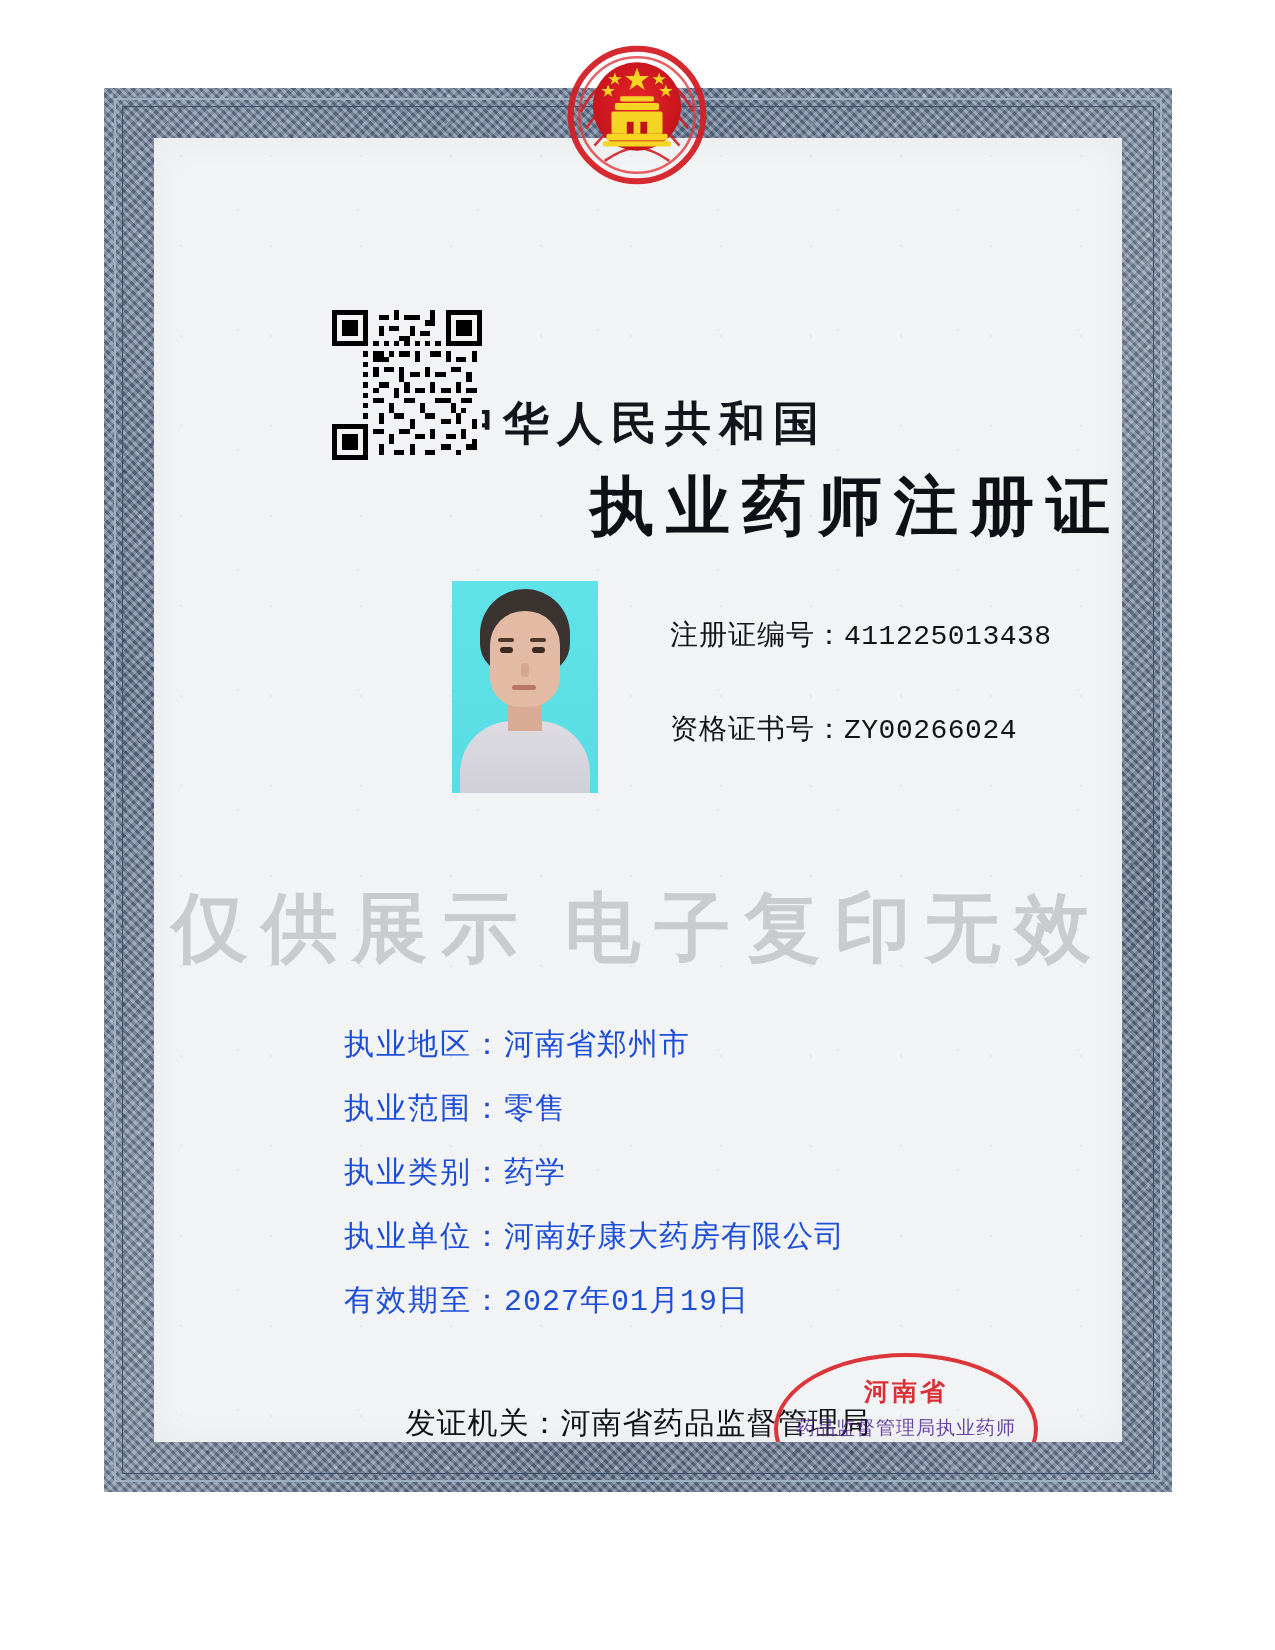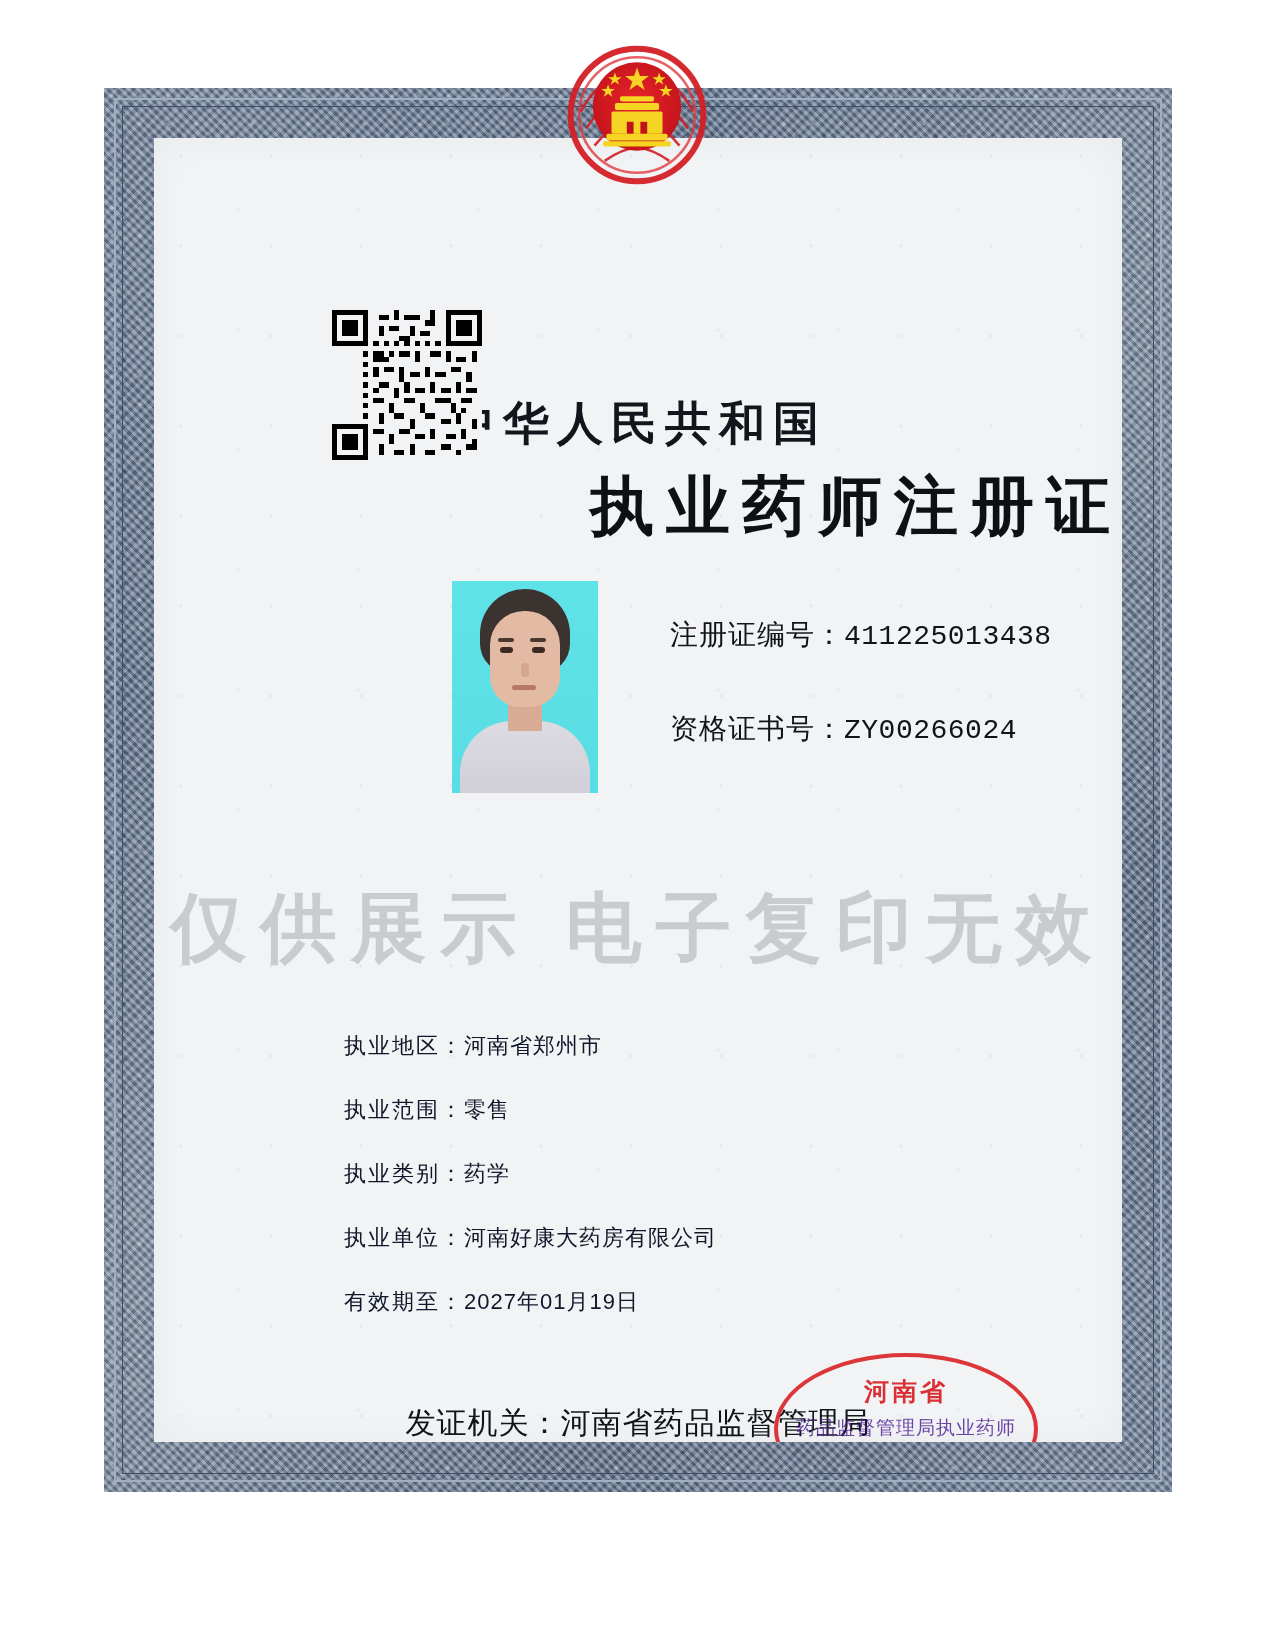--- a/index.html
+++ b/index.html
@@ -226,25 +226,25 @@
   }
 
   
   .fields {
     position: absolute;
     left: 190px;
     top: 876px;
     width: 760px;
   }
   .field-row {
-    font-size: 22px;
+    font-size: 30px;
     line-height: 64px;
-    color: #0f172a;
+    color: #1d4ed8;
     white-space: nowrap;
-    font-family: Liberation Sans, sans-serif;
+    font-family: Liberation Mono, monospace;
   }
   .field-label { letter-spacing: 2px; }
   .field-value { letter-spacing: 1px; }
 
   
   .footer {
     position: absolute;
     left: 0;
     right: 0;
     top: 1245px;
@@ -308,21 +308,21 @@
     right: 0;
     top: 740px;
     text-align: center;
     font-size: 76px;
     letter-spacing: 14px;
     color: rgba(150,155,160,0.45);
     font-weight: bold;
     z-index: 7;
     pointer-events: none;
     white-space: nowrap;
-    font-family: Liberation Sans, sans-serif;
+    font-family: Liberation Serif, serif;
   }
 </style>
 </head>
 <body>
 
 <div class="certificate">
   <div class="border-texture"></div>
   <div class="frame-inner-line"></div>
   <div class="frame-inner-line2"></div>
 

